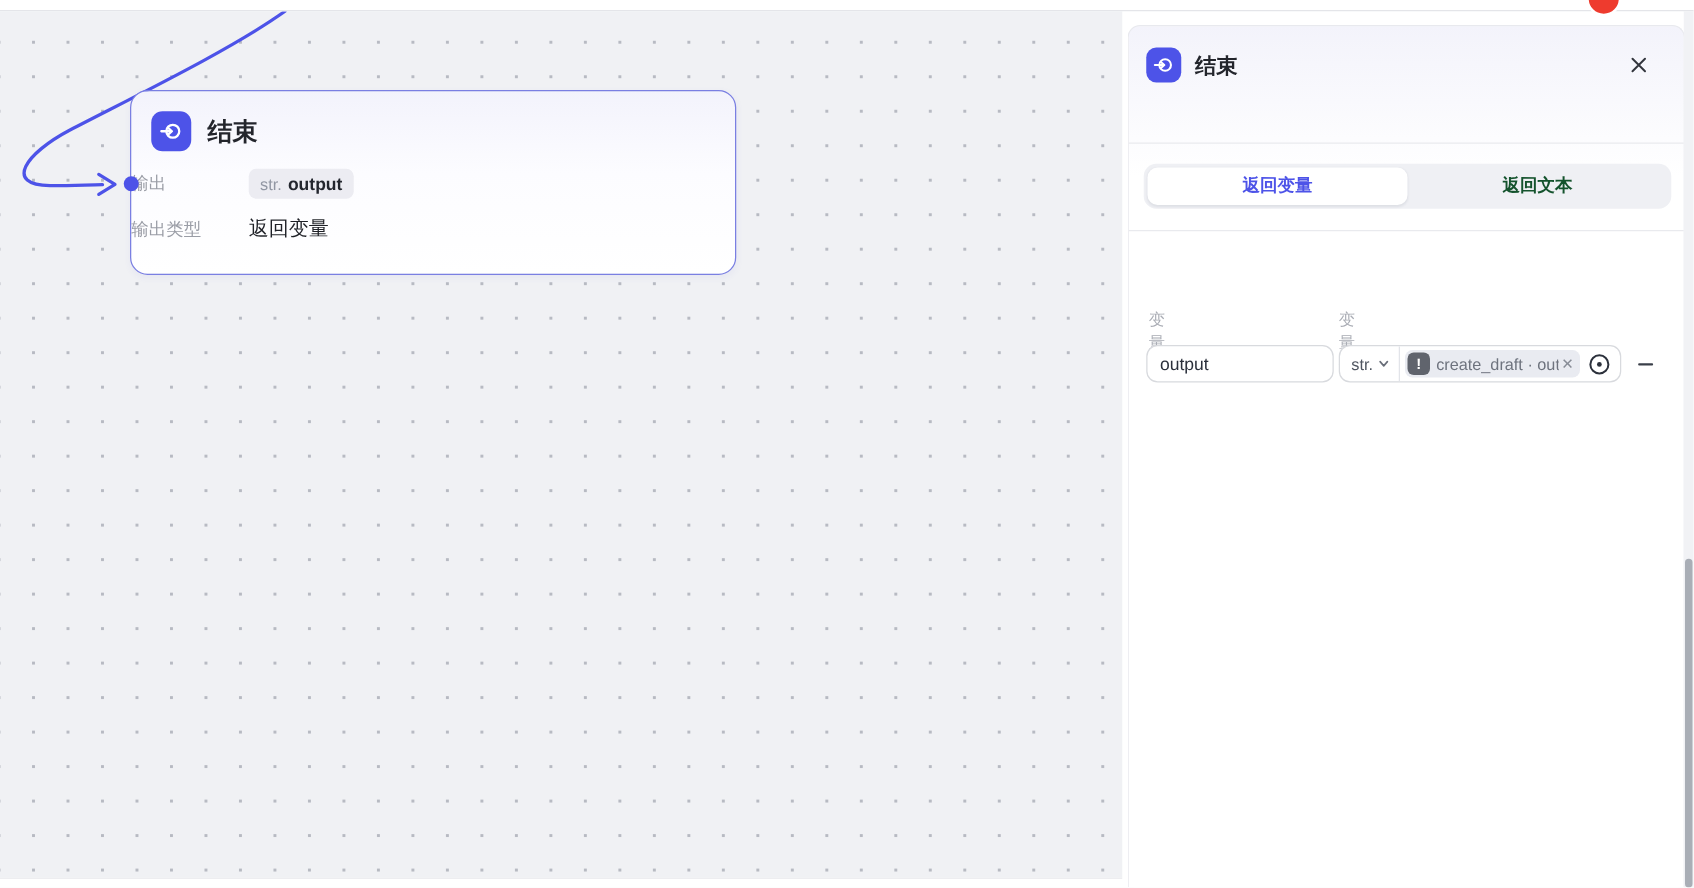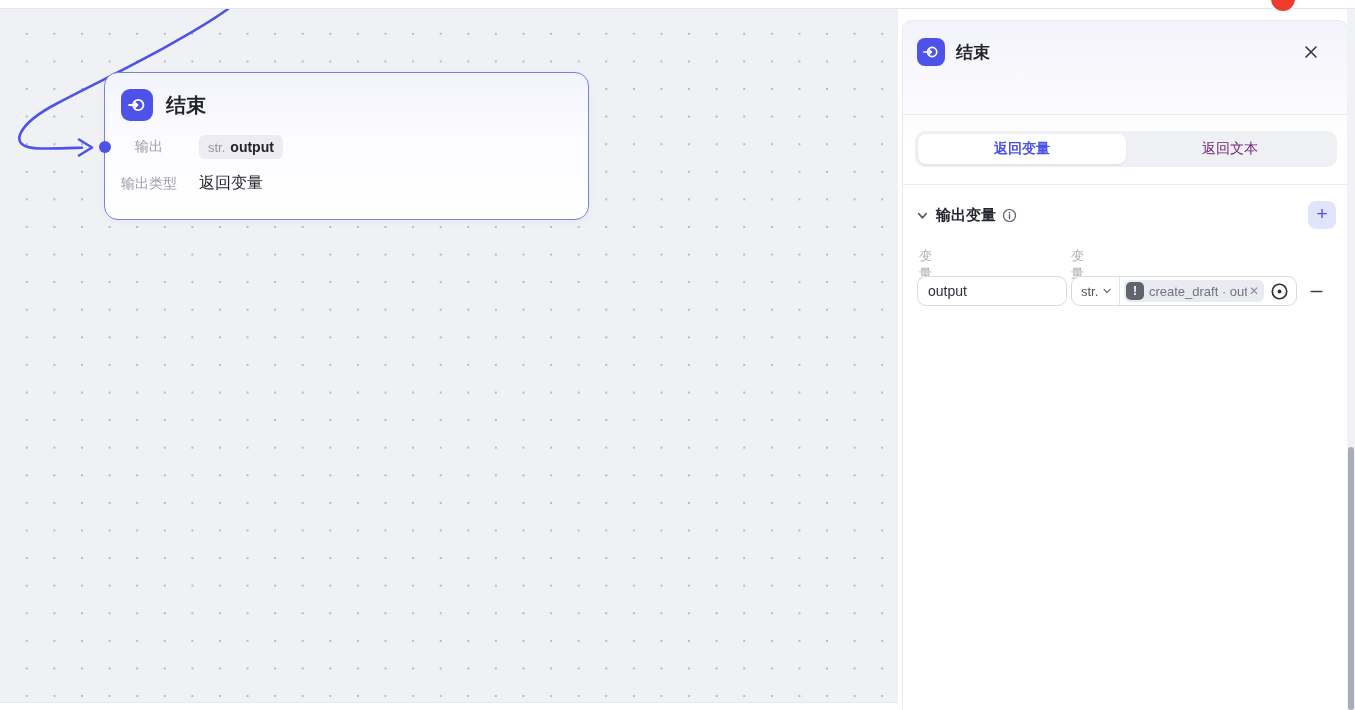--- a/index.html
+++ b/index.html
@@ -24,21 +24,21 @@
   .node-card { position:absolute; left:104px; top:63px; width:485px; height:148px;
     border:1.5px solid #7a7fe2; border-radius:14px;
     background:linear-gradient(180deg,#f3f3fc 0%,#fcfcff 45%,#ffffff 100%);
     box-shadow:0 2px 6px rgba(80,84,200,.06); }
   .node-head { display:flex; align-items:center; gap:13px; padding:16px 0 0 16px; }
   .node-icon { width:32px; height:32px; border-radius:9px; background:#4d53e8;
     display:flex; align-items:center; justify-content:center; flex:0 0 auto; }
   .node-title { font-size:20px; font-weight:700; color:#23252c; }
   .node-row { display:flex; align-items:center; margin-top:14px; }
   .node-row:first-of-type { margin-top:12px; }
-  .node-label { width:88px; text-align:center; font-size:14px; color:#9a9da6; flex:0 0 auto; }
+  .node-label { width:88px; text-align:left; font-size:14px; color:#9a9da6; flex:0 0 auto; }
   .node-val-wrap { margin-left:6px; display:flex; align-items:center; }
   .type-pill { display:inline-flex; align-items:center; gap:5px; background:#ececf2;
     border-radius:6px; height:24px; padding:0 9px; }
   .type-pill .t { font-size:13px; color:#9196a3; }
   .type-pill .v { font-size:14px; font-weight:600; color:#23262e; }
   .node-val { font-size:16px; color:#1f2127; }
   .port-dot { position:absolute; left:99px; top:132px; width:12px; height:12px;
     border-radius:50%; background:#4d53e8; }
 
   
@@ -53,21 +53,21 @@
   .p-close { width:20px; height:20px; display:flex; align-items:center; justify-content:center;
     cursor:pointer; margin-right:10px; }
   .p-desc { padding:12px 16px 0 14px; font-size:13px; color:#4a4f58; letter-spacing:.2px; }
   .divider { position:absolute; left:0; width:100%; height:1px; background:#e9eaee; }
   .tabs { position:absolute; left:12px; top:110px; width:422px; height:36px;
     background:#eff0f4; border-radius:10px; display:flex; padding:3px; }
   .tab { flex:1; display:flex; align-items:center; justify-content:center;
     font-size:14px; border-radius:8px; cursor:pointer; }
   .tab.active { background:#fff; color:#4d53e8; font-weight:700;
     box-shadow:0 1px 2px rgba(30,32,60,.08); }
-  .tab.inactive { color:#701a75; font-weight:400; }
+  .tab.inactive { color:#14532d; font-weight:700; }
 
   .sec-head { position:absolute; left:13px; top:180px; width:420px; height:28px;
     display:flex; align-items:center; }
   .chev { display:flex; align-items:center; margin-right:7px; cursor:pointer; }
   .sec-title { font-size:15px; font-weight:700; color:#23252c; }
   .info-ic { margin-left:6px; display:flex; align-items:center; }
   .add-btn { position:absolute; right:0; top:0; width:28px; height:28px; border-radius:8px;
     background:#e1e4fd; color:#4d53e8; font-size:19px; line-height:26px; text-align:center;
     cursor:pointer; font-weight:400; }
 
@@ -174,36 +174,20 @@
 
     <div class="divider" style="top:93px"></div>
 
     <div class="tabs">
       <div class="tab active">返回变量</div>
       <div class="tab inactive">返回文本</div>
     </div>
 
     <div class="divider" style="top:163px"></div>
 
-    <div class="sec-head">
-      <span class="chev">
-        <svg width="13" height="13" viewBox="0 0 14 14">
-          <path d="M3 5 L7 9.5 L11 5" fill="none" stroke="#5a5f6a" stroke-width="1.8" stroke-linecap="round" stroke-linejoin="round"></path>
-        </svg>
-      </span>
-      <span class="sec-title">输出变量</span>
-      <span class="info-ic">
-        <svg width="15" height="15" viewBox="0 0 16 16">
-          <circle cx="8" cy="8" r="6.4" fill="none" stroke="#5a5f6a" stroke-width="1.3"></circle>
-          <circle cx="8" cy="4.9" r="0.95" fill="#5a5f6a"></circle>
-          <path d="M8 7.2 V 11.2" stroke="#5a5f6a" stroke-width="1.5" stroke-linecap="round"></path>
-        </svg>
-      </span>
-      <span class="add-btn">+</span>
-    </div>
 
     <div class="col-labels">
       <span class="col-name">变量名</span>
       <span class="col-value">变量值</span>
     </div>
 
     <div class="var-row">
       <input class="name-input" value="output" style="">
       <div class="val-group">
         <span class="str-dd">

